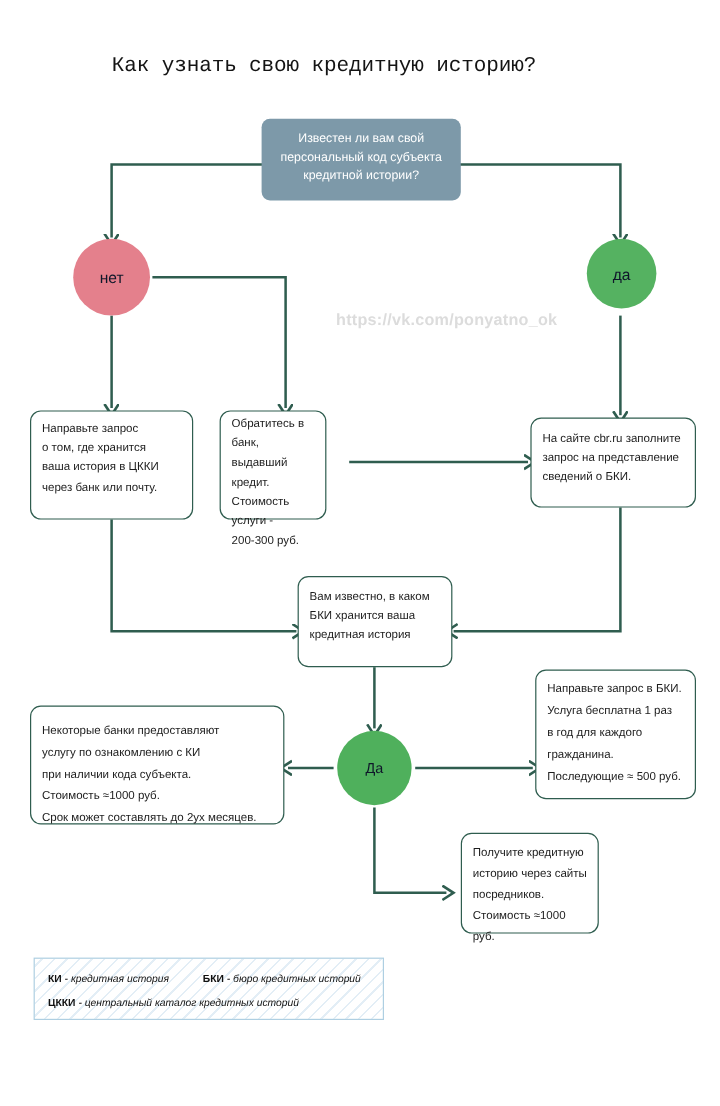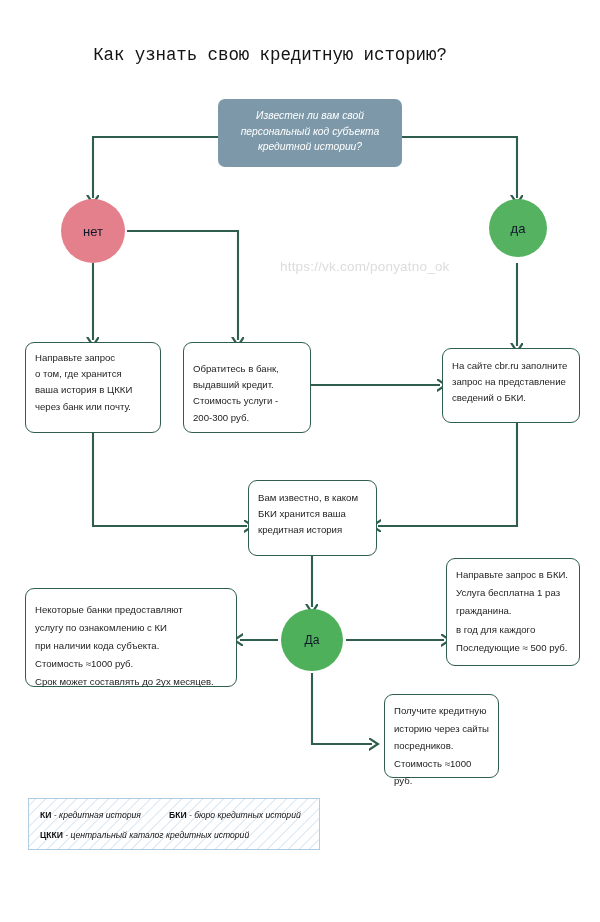--- a/index.html
+++ b/index.html
@@ -38,20 +38,21 @@
   }
 
   .watermark {
     position: absolute;
     left: 280px;
     top: 259px;
     font-size: 13.5px;
     color: #dcdcdc;
     letter-spacing: 0.2px;
     white-space: nowrap;
+    font-weight: bold;
   }
 
   
   .qbox {
     position: absolute;
     box-sizing: border-box;
     background: #7d99a9;
     border-radius: 7px;
     color: #ffffff;
     font-size: 10.3px;
@@ -162,42 +163,42 @@
       <path d="M346,640 L444,640" marker-end="url(#ah)"></path>
 
       <path d="M312,673 L312,744 L372,744" marker-end="url(#ah)"></path>
     </g>
   </svg>
 
   <div class="title">Как узнать свою кредитную историю?</div>
 
   <div class="watermark">https://vk.com/ponyatno_ok</div>
 
-  <div class="qbox" style="left:218px; top:99px; width:184px; height:68px;font-style:italic;">
+  <div class="qbox" style="left:218px; top:99px; width:166px; height:68px;">
     <div>Известен ли вам свой</div>
     <div>персональный код субъекта</div>
     <div>кредитной истории?</div>
   </div>
 
   <div class="circle no" style="left:61px; top:199px; width:64px; height:64px;">
     <span>нет</span>
   </div>
 
   <div class="circle yes" style="left:489px; top:199px; width:58px; height:58px;">
     <span>да</span>
   </div>
 
   <div class="pbox" style="left:25px; top:342px; width:136px; height:91px; padding-top:7px;">
     <div class="inner">Направьте запрос</div>
     <div class="inner">о том, где хранится</div>
     <div class="inner">ваша история в ЦККИ</div>
     <div class="inner">через банк или почту.</div>
   </div>
 
-  <div class="pbox" style="left:183px; top:342px; width:128px; height:91px; padding-top:18px;">
+  <div class="pbox" style="left:183px; top:342px; width:89px; height:91px; padding-top:3px;">
     <div class="inner">Обратитесь в банк,</div>
     <div class="inner">выдавший кредит.</div>
     <div class="inner">Стоимость услуги -</div>
     <div class="inner">200-300 руб.</div>
   </div>
 
   <div class="pbox" style="left:442px; top:348px; width:138px; height:75px; padding-top:9px;">
     <div class="inner">На сайте cbr.ru заполните</div>
     <div class="inner">запрос на представление</div>
     <div class="inner">сведений о БКИ.</div>
@@ -217,22 +218,22 @@
     <div class="inner">Некоторые банки предоставляют</div>
     <div class="inner">услугу по ознакомлению с КИ</div>
     <div class="inner">при наличии кода субъекта.</div>
     <div class="inner">Стоимость ≈1000 руб.</div>
     <div class="inner">Срок может составлять до 2ух месяцев.</div>
   </div>
 
   <div class="pbox" style="left:446px; top:558px; width:134px; height:108px; padding-top:7px; line-height:18.2px;">
     <div class="inner">Направьте запрос в БКИ.</div>
     <div class="inner">Услуга бесплатна 1 раз</div>
+    <div class="inner">в год для каждого</div>
     <div class="inner">гражданина.</div>
-    <div class="inner">в год для каждого</div>
     <div class="inner">Последующие ≈ 500 руб.</div>
   </div>
 
   <div class="pbox" style="left:384px; top:694px; width:115px; height:84px; padding-top:7px; line-height:17.6px;">
     <div class="inner">Получите кредитную</div>
     <div class="inner">историю через сайты</div>
     <div class="inner">посредников.</div>
     <div class="inner">Стоимость ≈1000 руб.</div>
   </div>
 

